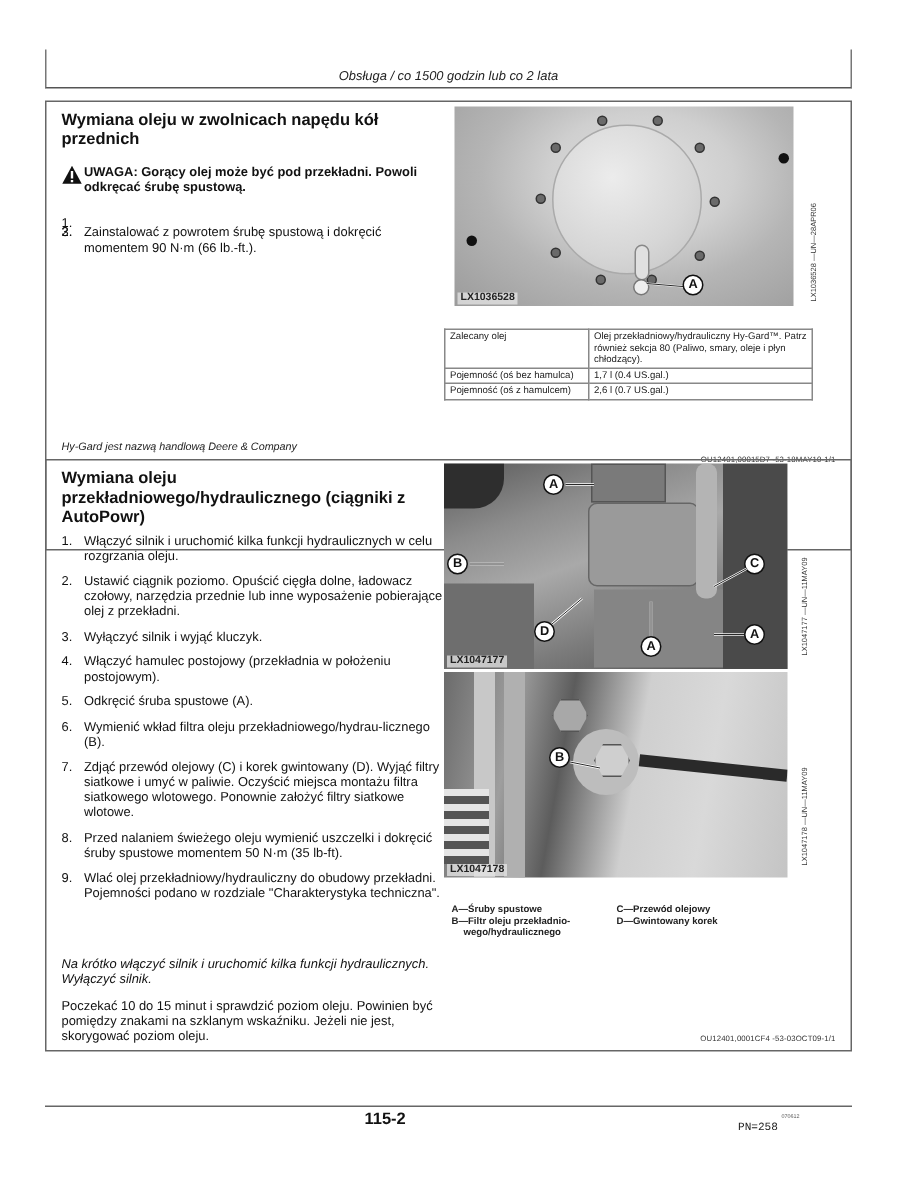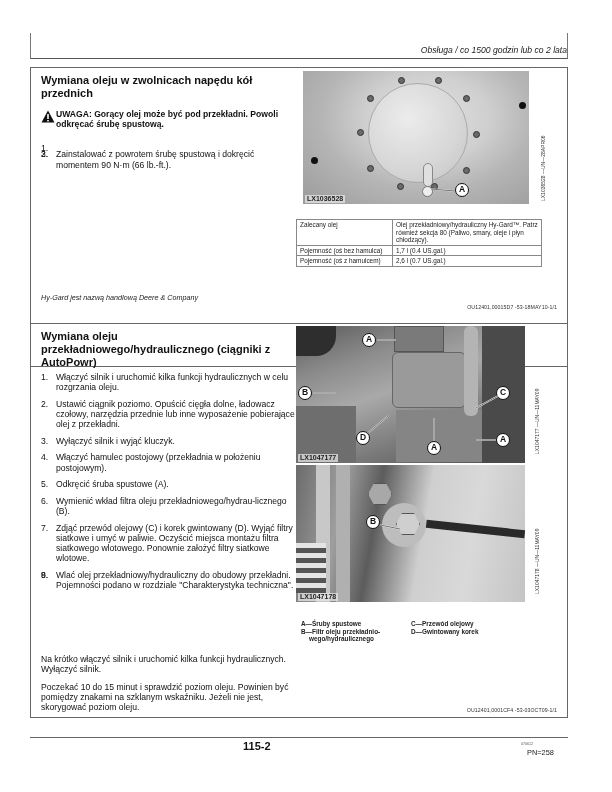--- a/index.html
+++ b/index.html
@@ -4,30 +4,30 @@
 <style>
   * { box-sizing: border-box; margin: 0; padding: 0; }
   html, body { width: 612px; height: 792px; background: #ffffff; overflow: hidden; }
   body { position: relative; font-family: "Liberation Sans", sans-serif; color: #111; }
 
   .header-box {
     position: absolute; left: 30px; top: 33px; width: 538px; height: 26px;
     border-left: 1px solid #777; border-right: 1px solid #777; border-bottom: 1px solid #555;
   }
   .header-title {
-    position: absolute; left: 0; right: 0; top: 12px; text-align: right;
+    position: absolute; left: 0; right: 0; top: 12px; text-align: center;
     font-size: 8.6px; font-style: italic; color: #222;
   }
 
   .section {
     position: absolute; left: 30px; width: 538px;
     border: 1px solid #666;
   }
   .sec1 { top: 67px; height: 300px; }
-  .sec2 { top: 323px; height: 395px; }
+  .sec2 { top: 306px; height: 395px; }
 
   .sec-title {
     position: absolute; left: 10px; font-weight: bold; font-size: 11px; line-height: 13px; color: #111;
   }
   .sec1 .sec-title { top: 6px; width: 245px; }
   .sec2 .sec-title { top: 6px; width: 250px; }
 
   .caution {
     position: absolute; left: 10px; top: 41px; width: 250px; font-size: 8.6px; line-height: 10px; font-weight: bold;
   }
@@ -90,21 +90,21 @@
 
   .legend { position: absolute; top: 296px; font-size: 6.4px; line-height: 7.6px; font-weight: bold; color: #222; }
   .legend .li { position: relative; padding-left: 0; }
   .legend .indent { padding-left: 8px; }
   .legend-left { left: 270px; width: 100px; }
   .legend-right { left: 380px; width: 110px; }
 
   .footer-line { position: absolute; left: 30px; top: 737px; width: 538px; height: 0; border-top: 1px solid #666; }
   .page-num { position: absolute; left: 243px; top: 740px; font-size: 11px; font-weight: bold; color: #111; }
   .print-code { position: absolute; left: 521px; top: 742px; font-size: 3.6px; color: #555; }
-  .pn { position: absolute; left: 527px; top: 748px; font-size: 7.4px; color: #222; }
+  .pn { position: absolute; left: 492px; top: 748px; font-size: 7.4px; color: #222; font-family: Liberation Mono, monospace; }
 </style>
 </head>
 <body>
 
 <div class="header-box">
   <div class="header-title">Obsługa / co 1500 godzin lub co 2 lata</div>
 </div>
 
 <div class="section sec1">
   <div class="sec-title">Wymiana oleju w zwolnicach napędu kół przednich</div>
@@ -175,25 +175,25 @@
   <div class="sec-title">Wymiana  oleju przekładniowego/hydraulicznego (ciągniki z AutoPowr)</div>
 
   <ol class="steps">
     <li><span class="num">1.</span><span>Włączyć silnik i uruchomić kilka funkcji hydraulicznych w celu rozgrzania oleju.</span></li>
     <li><span class="num">2.</span><span>Ustawić ciągnik poziomo.  Opuścić cięgła dolne, ładowacz czołowy, narzędzia przednie lub inne wyposażenie pobierające olej z przekładni.</span></li>
     <li><span class="num">3.</span><span>Wyłączyć silnik i wyjąć kluczyk.</span></li>
     <li><span class="num">4.</span><span>Włączyć hamulec postojowy (przekładnia w położeniu postojowym).</span></li>
     <li><span class="num">5.</span><span>Odkręcić śruba spustowe (A).</span></li>
     <li><span class="num">6.</span><span>Wymienić wkład filtra oleju przekładniowego/hydrau-licznego (B).</span></li>
     <li><span class="num">7.</span><span>Zdjąć przewód olejowy (C) i korek gwintowany (D).  Wyjąć filtry siatkowe i umyć w paliwie.  Oczyścić miejsca montażu filtra siatkowego wlotowego.  Ponownie założyć filtry siatkowe wlotowe.</span></li>
-    <li><span class="num">8.</span></li>
+    <li><span class="num">8.</span><span>Przed nalaniem świeżego oleju wymienić uszczelki i dokręcić śruby spustowe momentem 50 N·m (35 lb-ft).</span></li>
     <li><span class="num">9.</span><span>Wlać olej przekładniowy/hydrauliczny do obudowy przekładni.  Pojemności podano w rozdziale "Charakterystyka techniczna".</span></li>
   </ol>
 
-  <div class="para" style="top:330px;">Na krótko włączyć silnik i uruchomić kilka funkcji hydraulicznych.  Wyłączyć silnik.</div>
+  <div class="para" style="top:330px;font-style:italic;">Na krótko włączyć silnik i uruchomić kilka funkcji hydraulicznych.  Wyłączyć silnik.</div>
   <div class="para" style="top:358px;">Poczekać 10 do 15 minut i sprawdzić poziom oleju. Powinien być pomiędzy znakami na szklanym wskaźniku. Jeżeli nie jest, skorygować poziom oleju.</div>
 
   <div class="photo photo2">
     <div class="shape" style="left:0;top:0;width:40px;height:30px;background:#2e2e2e;border-radius:0 0 20px 0;"></div>
     <div class="shape" style="left:98px;top:0;width:50px;height:26px;background:#7a7a7a;border:1px solid #555;"></div>
     <div class="shape" style="left:96px;top:26px;width:74px;height:56px;background:#9a9a9a;border:1px solid #666;border-radius:6px;"></div>
     <div class="shape" style="left:100px;top:84px;width:90px;height:52px;background:#858585;"></div>
     <div class="shape" style="left:0;top:80px;width:60px;height:57px;background:#6e6e6e;"></div>
     <div class="shape" style="left:186px;top:0;width:43px;height:137px;background:#4a4a4a;"></div>
     <div class="shape" style="left:168px;top:0;width:14px;height:90px;background:#b4b4b4;border-radius:6px;"></div>

